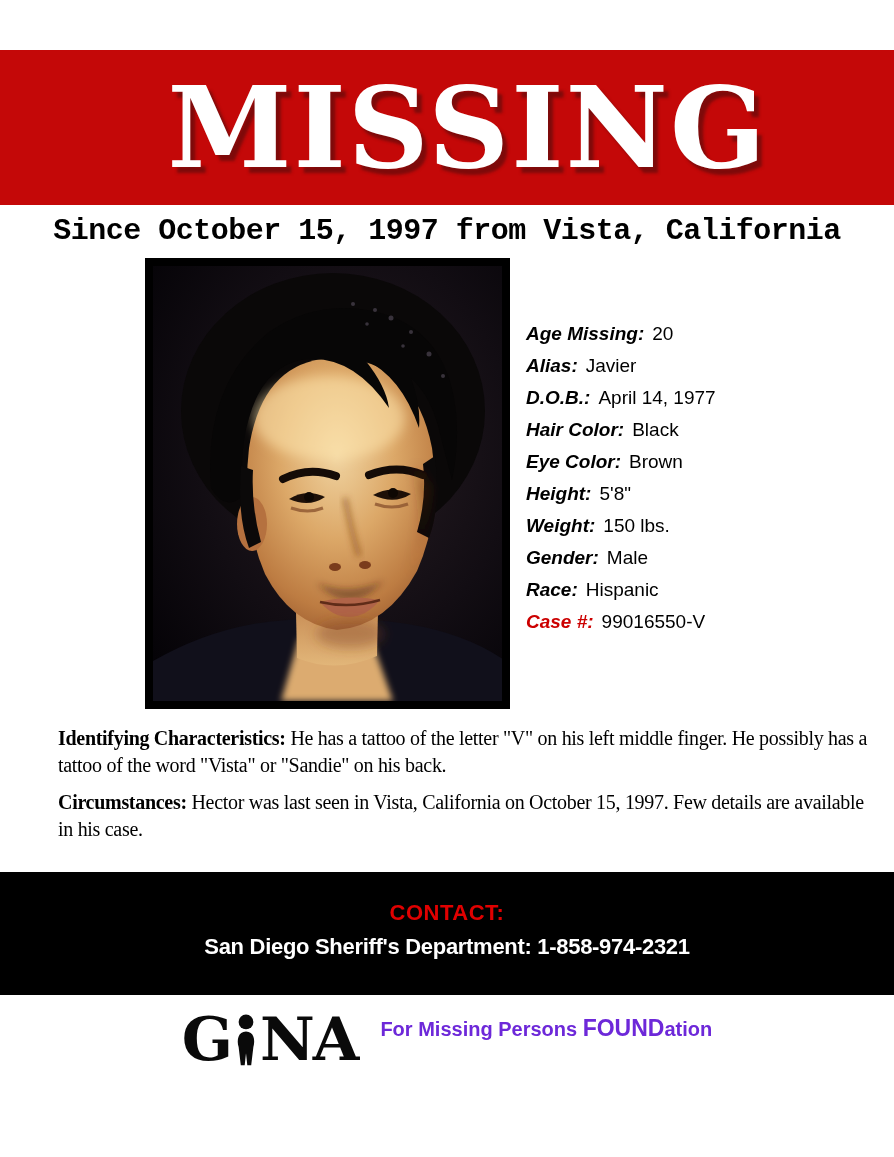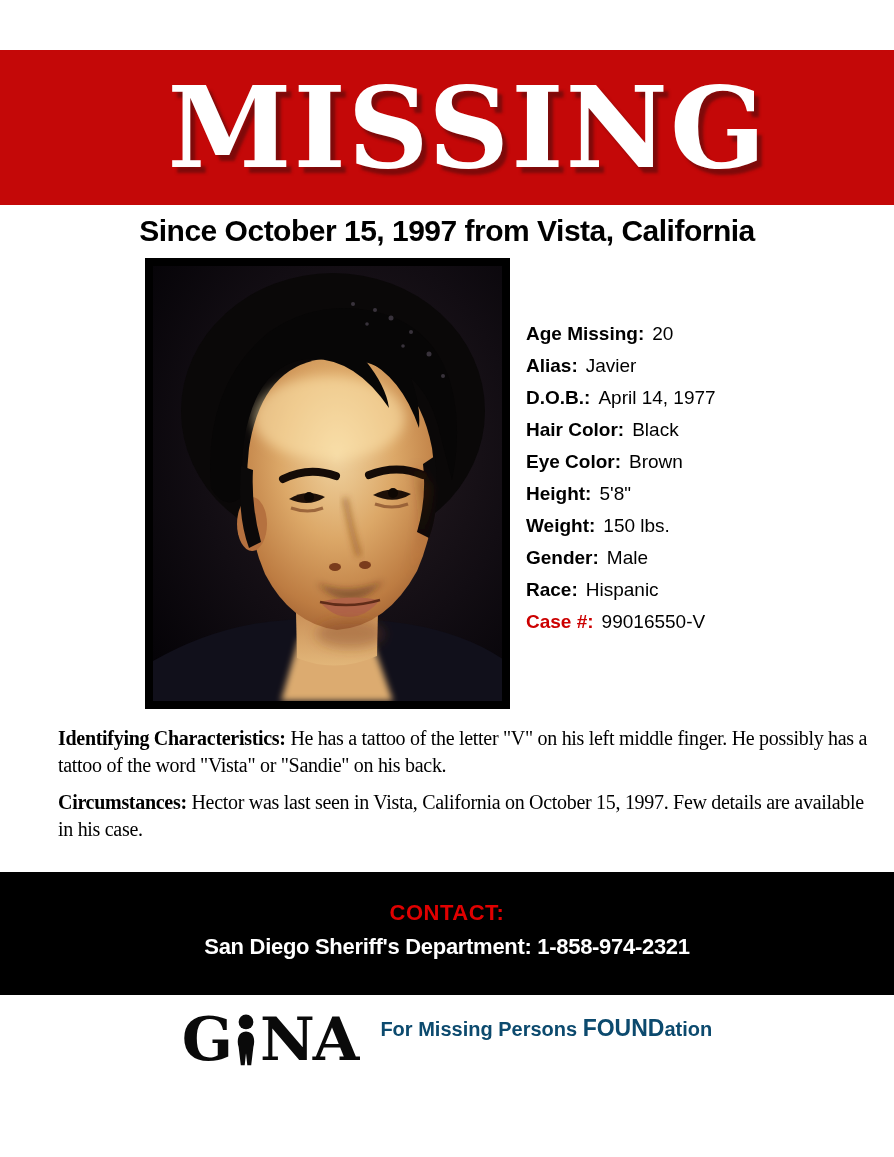--- a/index.html
+++ b/index.html
@@ -17,40 +17,40 @@
   }
   .banner h1 {
     font-family:"DejaVu Serif", serif; font-weight:bold;
     font-size:112px; line-height:1; color:#ffffff; letter-spacing:2px;
     text-shadow:5px 6px 3px rgba(70,12,12,0.55);
   }
 
   
   .subtitle {
     margin-top:7px; text-align:center;
-    font-family:Liberation Sans, sans-serif; font-weight:bold;
+    font-family:Liberation Mono, monospace; font-weight:bold;
     font-size:30px; line-height:38px; color:#000; letter-spacing:-0.5px;
     white-space:nowrap;
   }
   .person-name {
     margin-top:4px; text-align:center;
     font-family:"DejaVu Serif", serif; font-weight:bold;
     font-size:47px; line-height:52px; color:#000; white-space:nowrap;
   }
 
   
   .content-row { margin-top:8px; display:flex; }
   .photo {
     margin-left:145px; width:365px; height:451px;
     border:8px solid #000; background:#0a0710; flex:0 0 auto;
   }
   .photo svg { display:block; width:100%; height:100%; }
   .details { margin-left:16px; padding-top:64px; }
   .detail-row { height:32px; font-size:19px; line-height:24px; white-space:nowrap; }
-  .detail-row .dl { font-weight:bold; color:#000; }
+  .detail-row .dl { font-weight:bold; color:#000;font-style:italic; }
   .detail-row .dv { margin-left:8px; color:#000; }
 
   
   .paras { margin:16px 24px 0 58px; width:812px; }
   .paras p {
     font-family:"Liberation Serif", serif; font-size:20px;
     line-height:27px; color:#000; letter-spacing:-0.3px;
   }
   .paras p + p { margin-top:10px; }
   .paras strong { font-weight:bold; }
@@ -71,21 +71,21 @@
   
   .logo-row {
     margin-top:14px; display:flex; justify-content:center; align-items:flex-start;
   }
   .wordmark {
     display:flex; align-items:flex-start; color:#0a0a0a;
     font-family:"DejaVu Serif", serif; font-weight:bold;
     font-size:60px; line-height:60px; letter-spacing:-2px;
   }
   .wordmark .person { width:26px; height:56px; margin:4px 1px 0 2px; }
-  .logo-text { margin-left:23px; padding-top:7px; color:#0c4a6e; }
+  .logo-text { margin-left:23px; padding-top:7px; color:#6d28d9; }
   .tagline { font-weight:bold; font-size:20px; line-height:24px; white-space:nowrap; }
   .tagline .strong { font-size:23px; }
   .logo-url { text-align:center; font-weight:bold; font-size:19px; line-height:24px; }
 </style>
 </head>
 <body>
 
 <div class="poster">
 
   <header class="banner" style="background-color: rgb(196, 8, 8); padding-left: 41px;">

